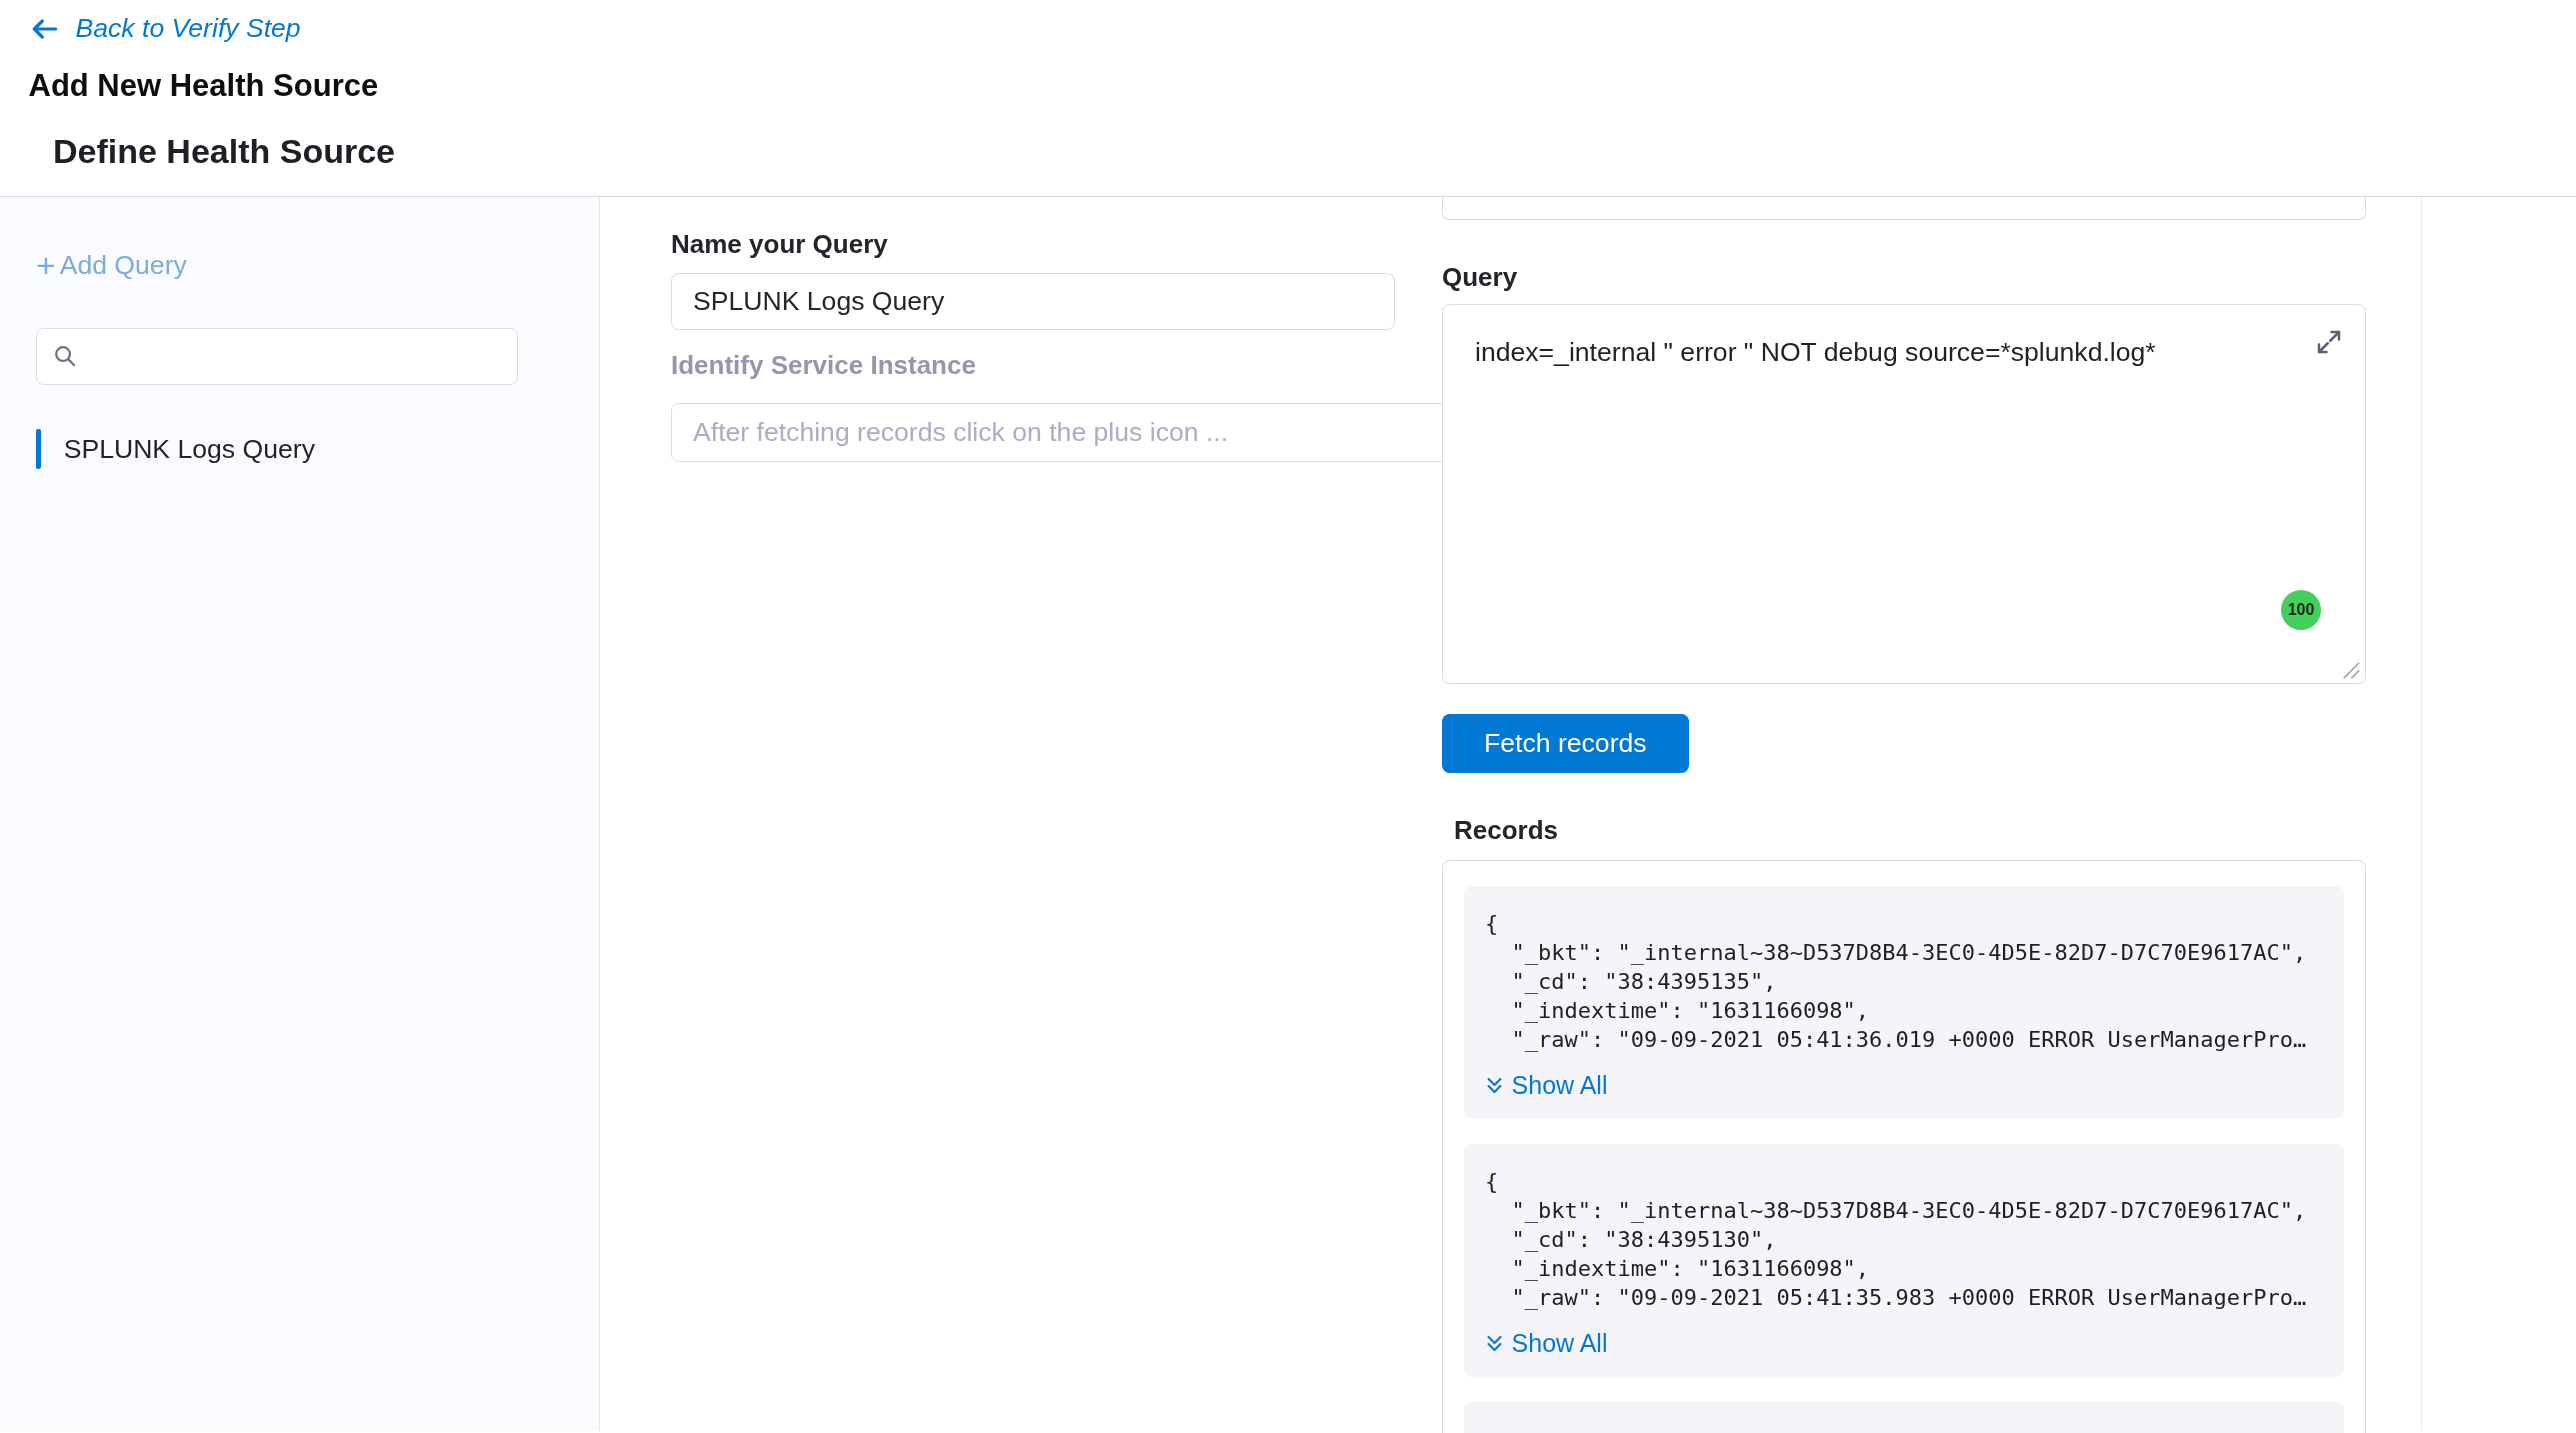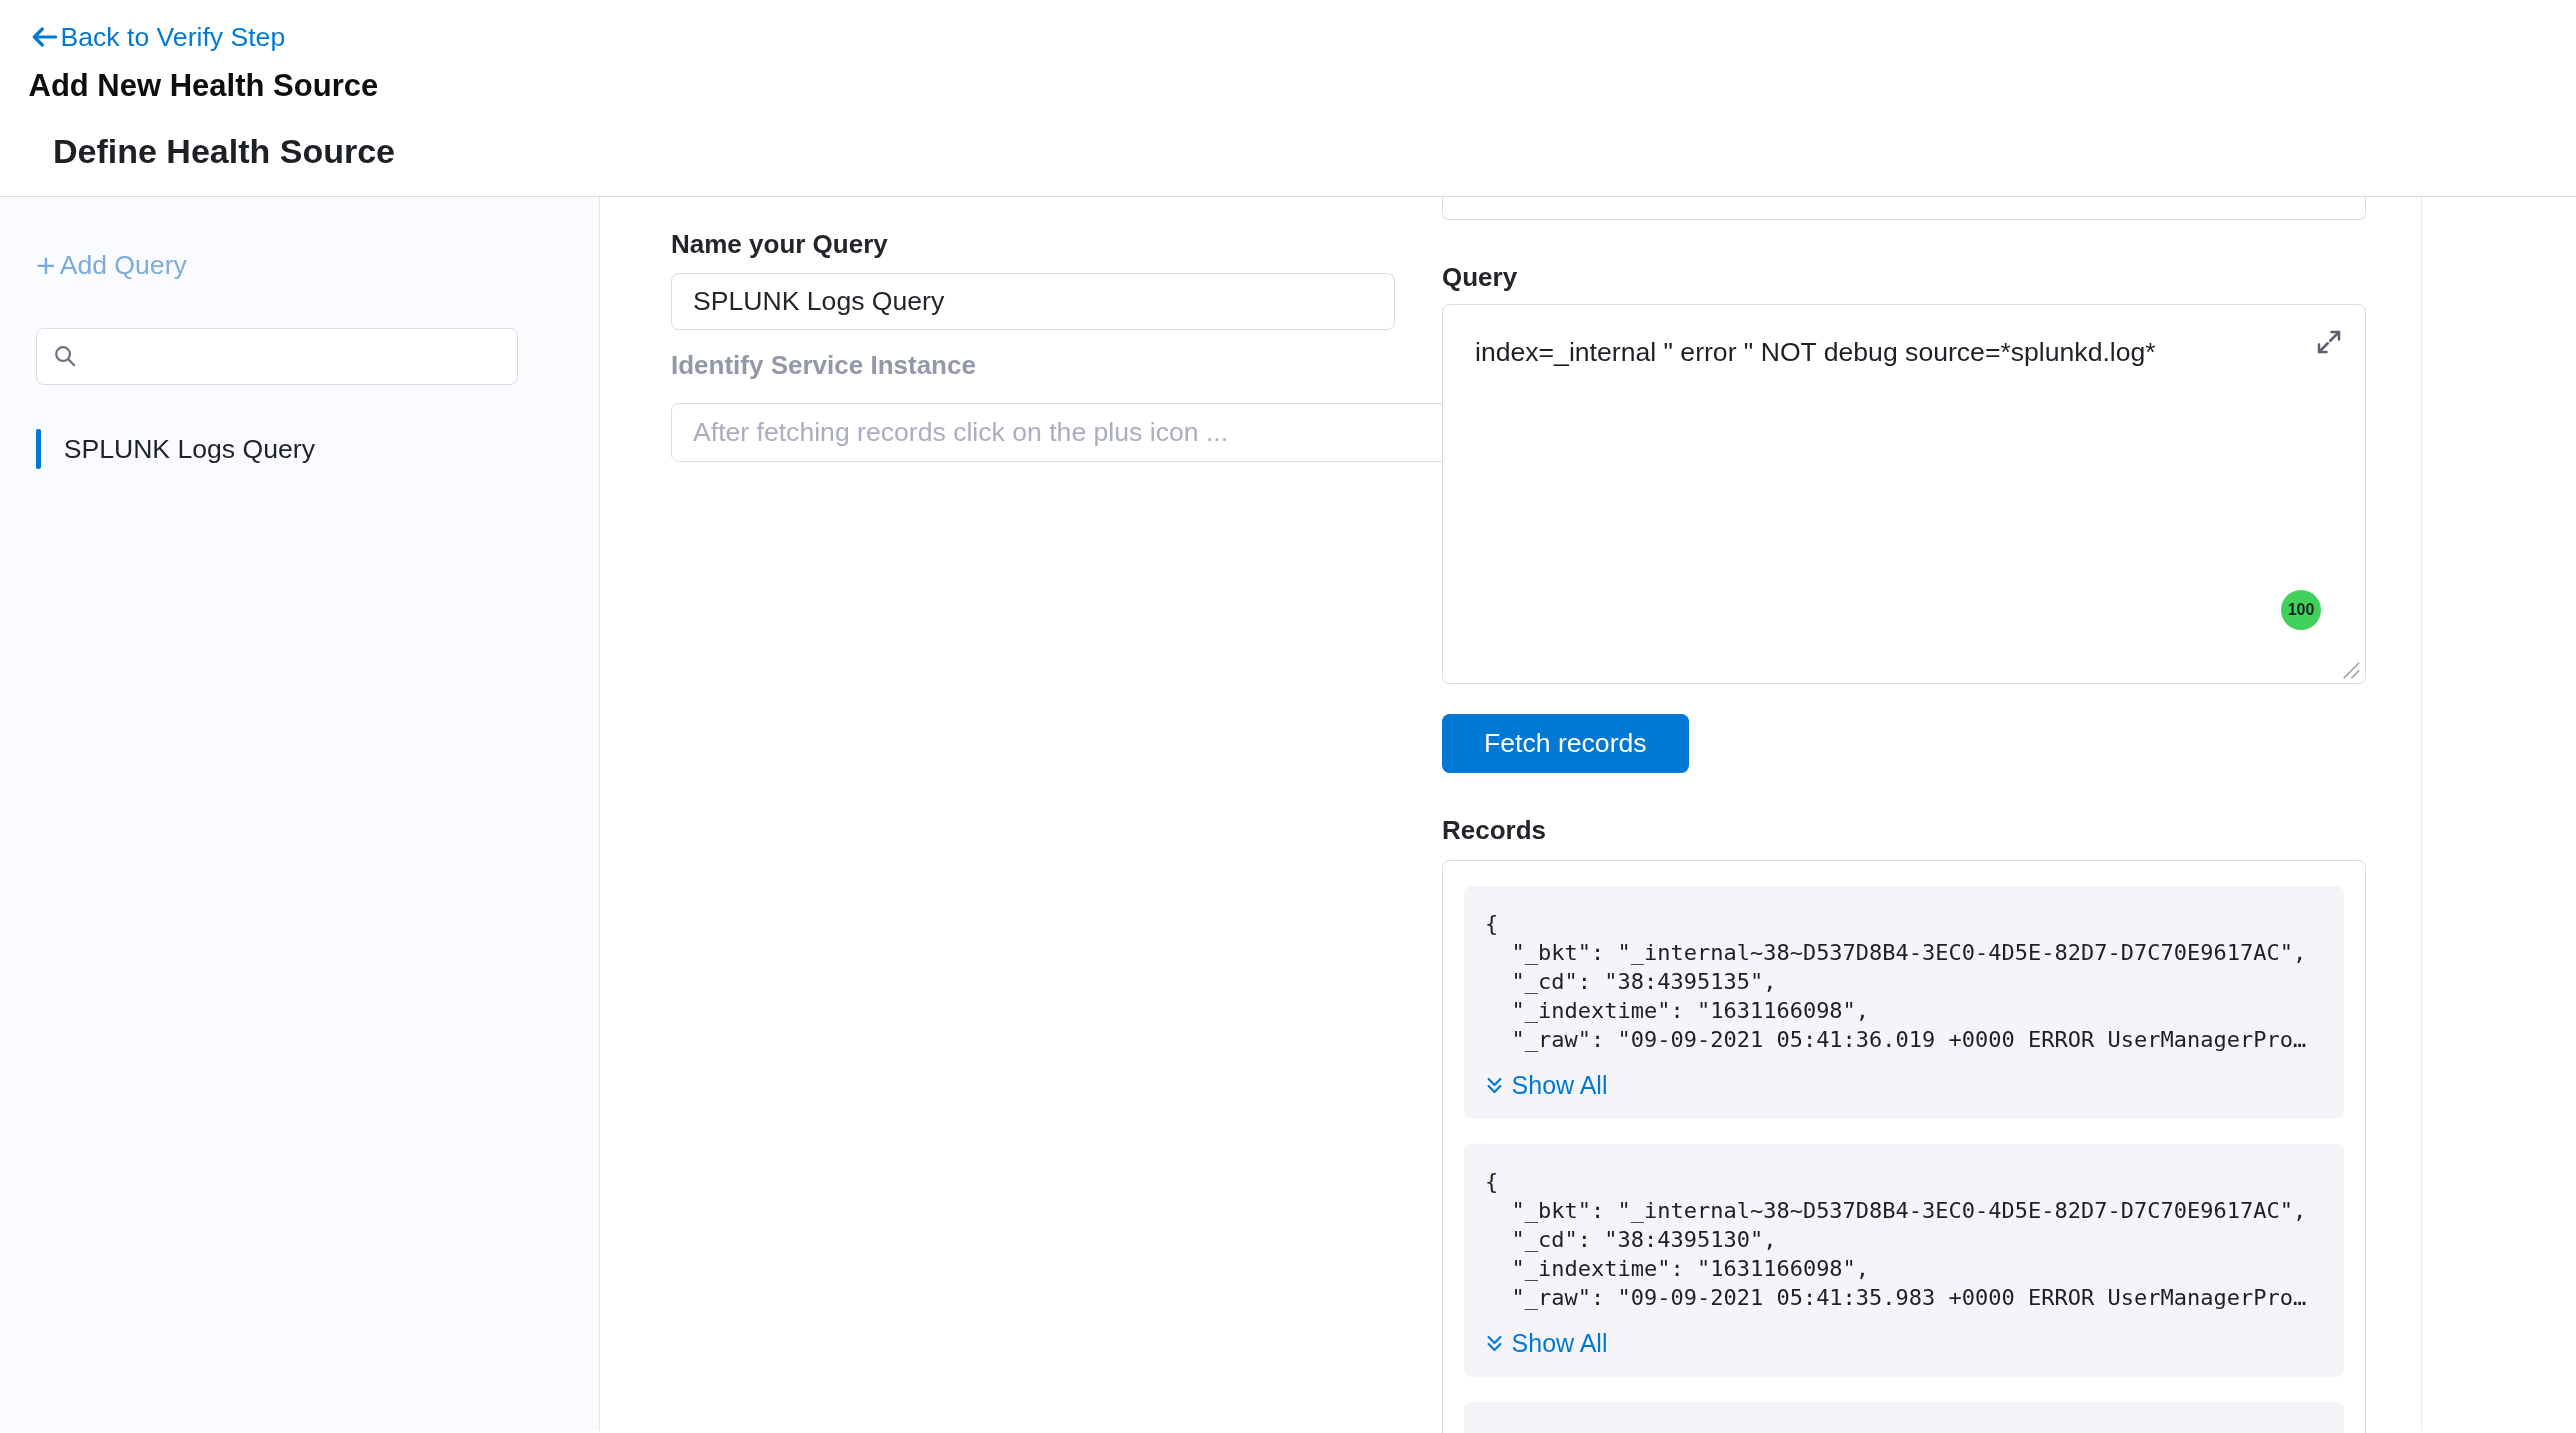--- a/index.html
+++ b/index.html
@@ -2,21 +2,21 @@
 <html style="font-size:15px"><head>
 <meta charset="utf-8">
 <style>
   * { box-sizing: border-box; margin: 0; padding: 0; }
   html,body { width: 2576px; height: 1433px; overflow: hidden; background: #ffffff;
     font-family: "Liberation Sans", sans-serif; color: #1f2227; }
 
   
   .header-wrap { position: relative; height: 197px; border-bottom: 1.9px solid #d9dae2; background:#fff; }
   .header-inner { padding: 13.3px 0 0 28.5px; }
-  .back-row { display: flex; align-items: flex-end; height: 40px; cursor: pointer; }
+  .back-row { display: flex; align-items: flex-start; gap: 15px; height: 40px; cursor: pointer; font-style: italic; }
   .back-link-label { color: #0278d5; font-size: 26.6px; font-weight: 500; }
   .page-title { margin-top: 15px; font-size: 31px; font-weight: 700; color: #0c0e10; }
   .tabbar { position: absolute; left: 0; right: 0; bottom: 0; display: flex; padding-left: 34px; }
   .tab { padding: 0 19px 25px 19px; font-size: 34px; position: relative; cursor: pointer; white-space: nowrap; }
   .tab-define { color: #1d2126; font-weight: 600; margin-right: 49px; }
   .tab-customize { color: #7b7d92; font-weight: 500; }
   .tab-customize::after { content:""; position:absolute; left:0; right:0; bottom:-1.9px; height:3.8px; background:#0278d5; }
 
   
   .content { display: flex; height: 1234px; }
@@ -48,21 +48,21 @@
   .right-col { position: absolute; left: 842px; top: 0; width: 924px; }
   .top-sliver { height: 23px; border: 0.9px solid #d9dae5; border-top: none; border-radius: 0 0 7.6px 7.6px; }
   .query-label { margin-top: 42px; font-size: 26px; font-weight: 600; color: #22262b; }
   .query-box { margin-top: 11.4px; height: 380px; border: 0.9px solid #d9dae5; border-radius: 7.6px; position: relative; padding: 32px 80px 32px 32px; font-size: 26.6px; color: #1e2227; background: #fff; }
   .expand-btn { position: absolute; top: 13.3px; right: 13.3px; width: 46px; height: 46px; border-radius: 5.7px; display: flex; align-items: center; justify-content: center; cursor: pointer; }
   .count-badge { position: absolute; right: 44px; bottom: 53px; width: 40px; height: 40px; border-radius: 50%; background: #42d05c; display: flex; align-items: center; justify-content: center; font-size: 16px; font-weight: 700; color: #14241a; }
   .resize-grip { position: absolute; right: 3.8px; bottom: 3.8px; width: 23px; height: 23px; cursor: nwse-resize; }
 
   .fetch-btn { margin-top: 30px; height: 59px; padding: 0 42px; background: #0278d5; color: #fff; border: none; border-radius: 7.6px; font-size: 26.6px; font-weight: 500; cursor: pointer; font-family: "Liberation Sans", sans-serif; }
 
-  .records-label { margin-top: 42px; font-size: 26px; font-weight: 600; color: #22262b; }
+  .records-label { margin-top: 42px; font-size: 26px; font-weight: 600; color: #22262b; margin-left: 12px; }
   .records-panel { margin-top: 13.3px; border: 0.9px solid #d9dae5; border-radius: 7.6px; background: #fff; padding: 25px 21px; }
   .record-card { background: #f4f4f9; border-radius: 7.6px; padding: 23px 19px 19px 21px; }
   .record-card + .record-card { margin-top: 25px; }
   .json-line { font-family: "DejaVu Sans Mono", monospace; font-size: 22px; line-height: 29px; color: #1d2023; white-space: pre; overflow: hidden; }
   .show-all { margin-top: 17px; display: inline-flex; align-items: center; gap: 7.6px; color: #0278d5; font-size: 25px; font-weight: 500; cursor: pointer; }
   .partial-card { background: #f4f4f9; border-radius: 7.6px; height: 57px; margin-top: 25px; }
 
   svg { display: block; }
 </style>
 </head>

